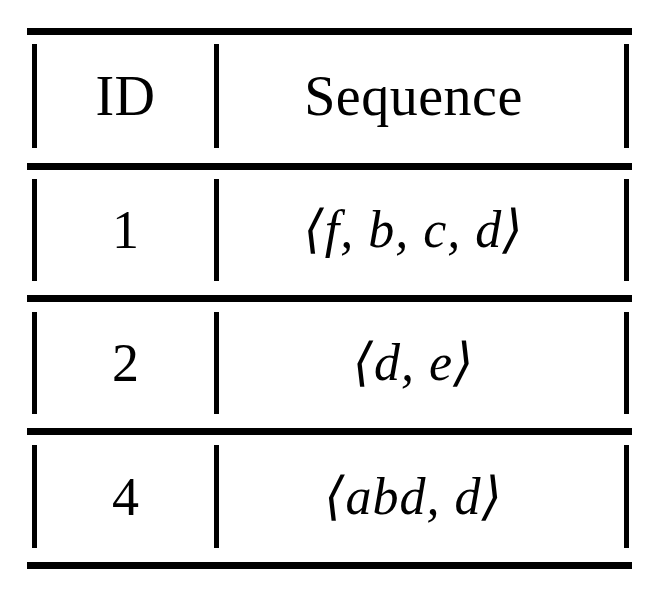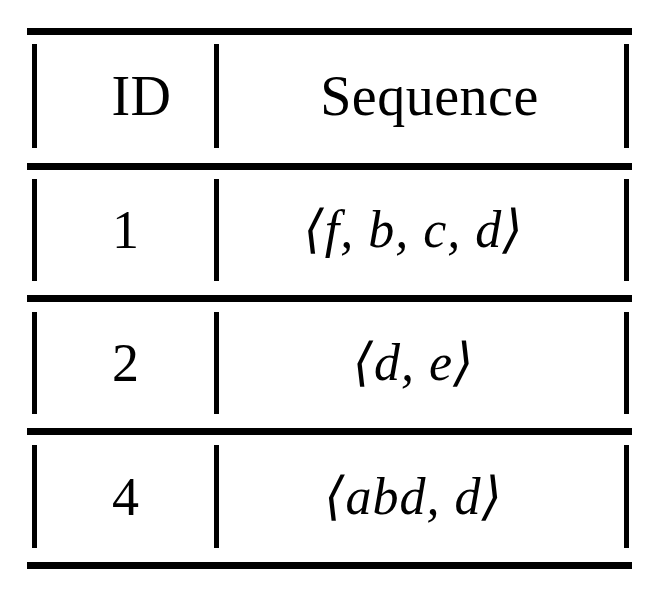--- a/index.html
+++ b/index.html
@@ -66,21 +66,21 @@
     display: flex;
     align-items: center;
     justify-content: center;
     text-align: center;
     white-space: nowrap;
   }
 
   .col-id       { left: 10px;  width: 177px; }
   .col-sequence { left: 184px; width: 405px; }
 
-  .band-header .cell { top: 14px;  height: 108px; padding-left: 16px; }
+  .band-header .cell { top: 14px;  height: 108px; }
   .band-r1     .cell { top: 149px; height: 106px; }
   .band-r2     .cell { top: 282px; height: 106px; }
   .band-r3     .cell { top: 415px; height: 107px; }
 
   .head-text {
     font-size: 56px;
     line-height: 1;
     font-family: "Liberation Serif", "DejaVu Serif", serif;
     font-weight: normal;
     letter-spacing: 0.5px;

